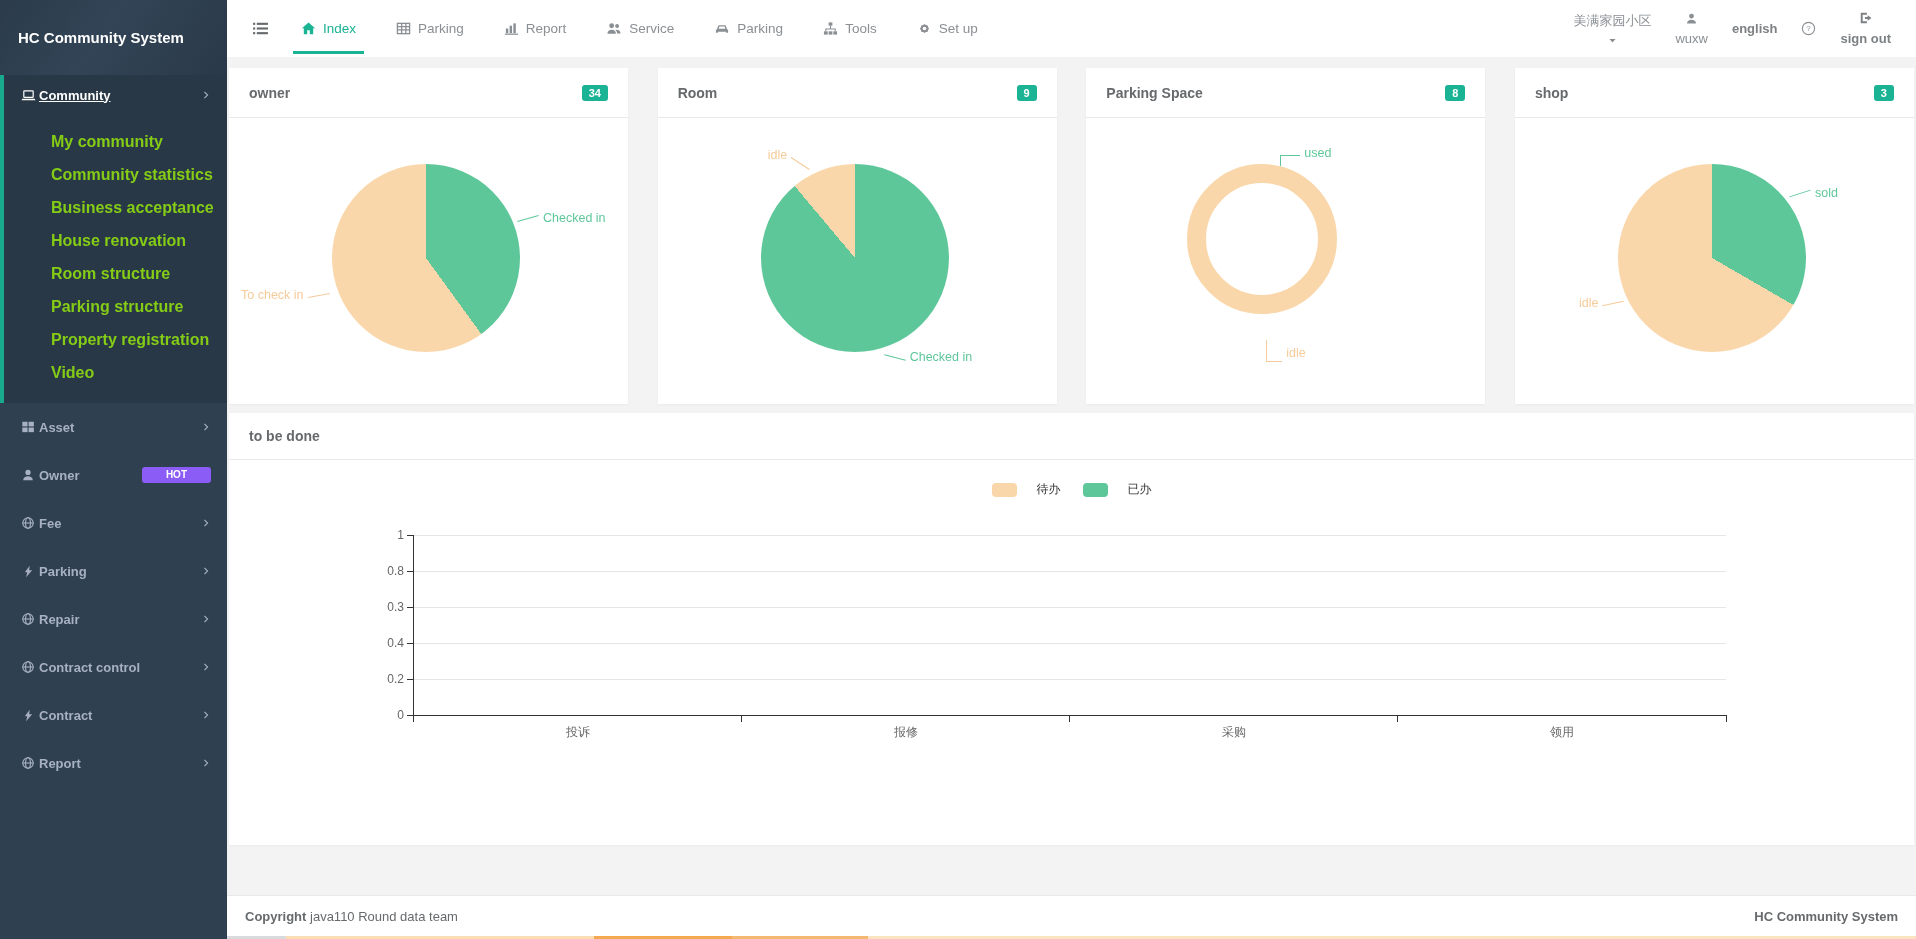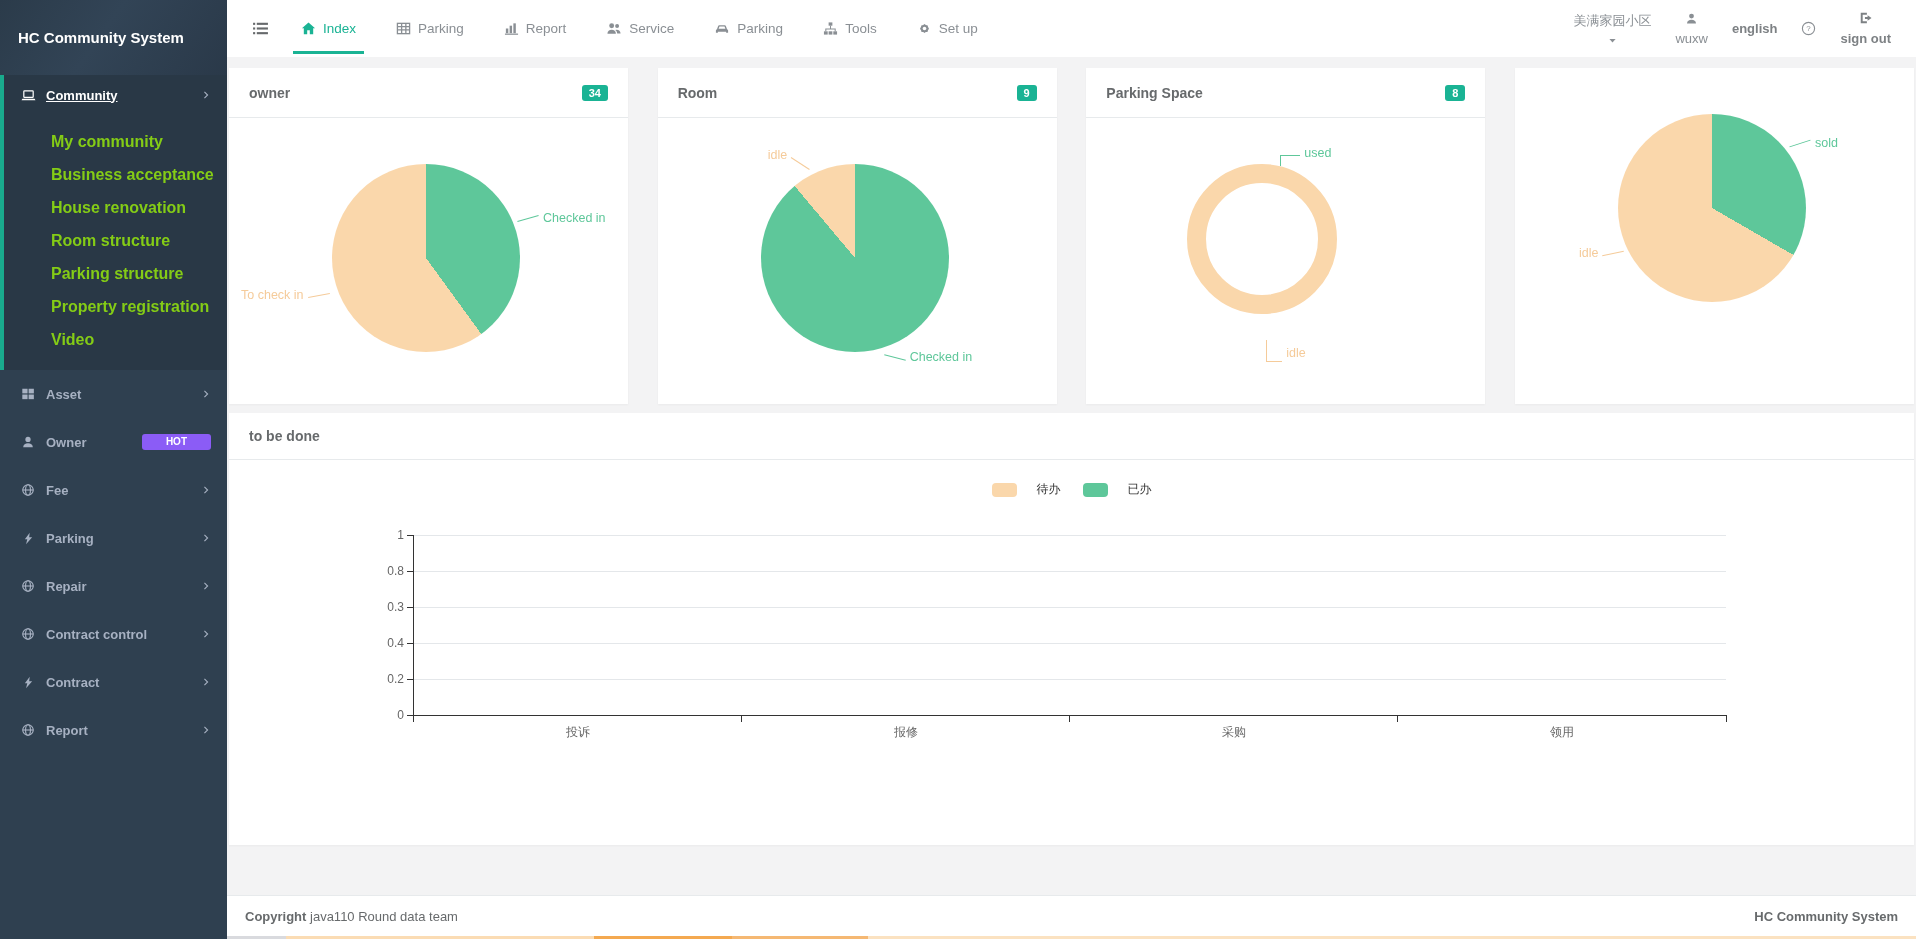--- a/index.html
+++ b/index.html
@@ -16,21 +16,21 @@
 
   
   .sidebar { position:absolute; left:0; top:0; width:227px; height:939px; background:#2f4050; z-index:5; }
   .sidebar-header {
     height:75px; display:flex; align-items:center; padding-left:18px;
     color:#fff; font-weight:bold; font-size:15px;
     background:linear-gradient(125deg,#2b3b4a 0%, #324456 45%, #2a3949 100%);
   }
   .nav-group.active { background:#293846; border-left:4px solid #19aa8d; padding-bottom:14px; }
   .nav-item {
-    display:flex; align-items:center; gap:10px;
+    display:flex; align-items:center; gap:3px;
     padding:0 16px 0 20px; height:40px;
     color:#a7b1c2; font-size:13px; font-weight:bold; cursor:pointer;
   }
   .nav-group.active .nav-item.parent { padding-left:16px; color:#fff; }
   .nav-group.active .nav-item.parent .nlabel { color:#fff; text-decoration:underline; }
   .nav-item .nlabel { flex:1; }
   .nav-item .icwrap { width:16px; height:16px; display:flex; align-items:center; justify-content:center; }
   .nav-item.top { height:48px; }
   .chev { width:10px; height:10px; color:#a7b1c2; }
   .submenu { padding-top:10px; }
@@ -155,20 +155,21 @@
               <path d="M1.5 11.5h13l.9 1.6H.6z"></path>
             </svg>
         </span>
         <span class="nlabel">Community</span>
         <svg class="chev" viewBox="0 0 16 16">
             <path d="M5.5 3l5 5-5 5" fill="none" stroke="currentColor" stroke-width="1.8"></path>
           </svg>
       </div>
       <div class="submenu">
         <div class="subitem">My community</div>
+        <div class="subitem">Community statistics</div>
         <div class="subitem">Business acceptance</div>
         <div class="subitem">House renovation</div>
         <div class="subitem">Room structure</div>
         <div class="subitem">Parking structure</div>
         <div class="subitem">Property registration</div>
         <div class="subitem">Video</div>
       </div>
     </div>
 
     <div class="nav-item top">
@@ -432,20 +433,24 @@
         <span>used</span>
       </div>
       <div class="lbl peach l-park-b">
         <span class="elbow-down"></span>
         <span>idle</span>
       </div>
     </div>
   </div>
 
   <div class="card">
+    <div class="card-header">
+      <span class="card-title">shop</span>
+      <span class="count-badge">3</span>
+    </div>
     <div class="card-body">
       <div class="pie pie-shop"></div>
       <div class="lbl green l-shop-r">
         <span class="lline"></span>
         <span>sold</span>
       </div>
       <div class="lbl peach l-shop-l">
         <span>idle</span>
         <span class="lline"></span>
       </div>

